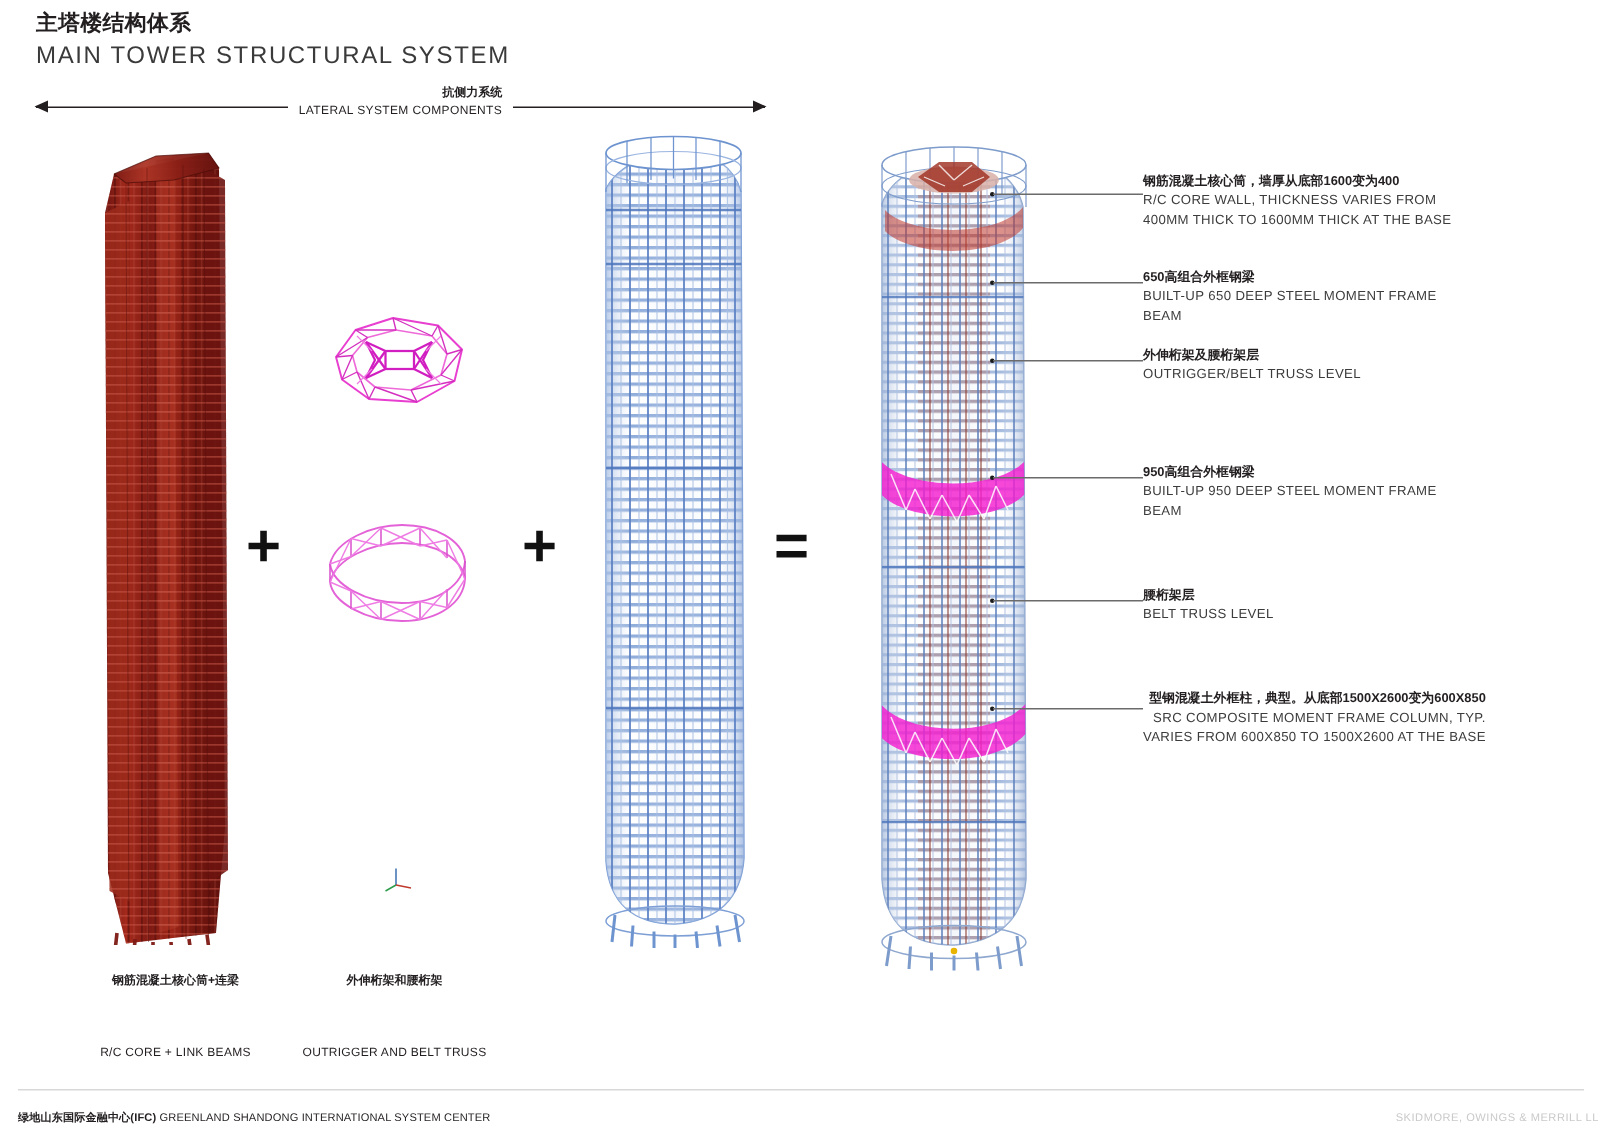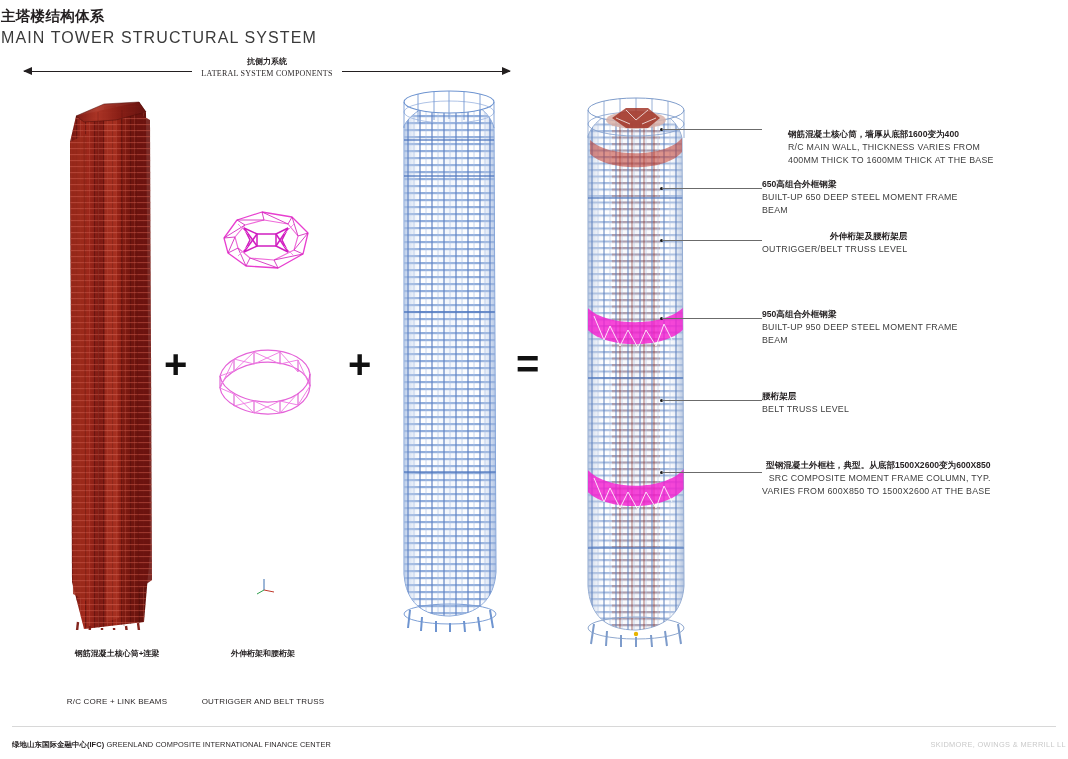--- a/index.html
+++ b/index.html
@@ -12,21 +12,21 @@
     overflow: hidden;
   }
   .page {
     position: relative;
     width: 1068px;
     height: 759px;
     background: #ffffff;
   }
 
   
-  .title-block { position: absolute; left: 1px; top: 6px; }
+  .title-block { position: absolute; left: 24px; top: 6px; }
   .title-cn {
     font-size: 14.5px;
     font-weight: bold;
     color: #231f20;
     letter-spacing: 0.3px;
     line-height: 1.45;
   }
   .title-en {
     font-size: 16px;
     font-weight: 400;
@@ -38,23 +38,22 @@
   
   .lateral-band {
     position: absolute;
     left: 24px; top: 58px;
     width: 486px; height: 28px;
   }
   .lateral-label {
     position: absolute;
     left: 50%; top: -2px;
     transform: translateX(-50%);
-    text-align: center;
+    text-align: right;
     white-space: nowrap;
-    font-family: Liberation Serif, serif;
   }
   .lateral-cn { font-size: 8px; font-weight: bold; color: #231f20; line-height: 1.5; }
   .lateral-en { font-size: 8px; font-weight: 400; color: #231f20; letter-spacing: 0.25px; line-height: 1.5; }
   .arrow-line { position: absolute; top: 13px; height: 1px; background: #231f20; }
   .arrow-line.left  { left: 0px; width: 168px; }
   .arrow-line.right { left: 318px; width: 168px; }
   .arrow-head {
     position: absolute; top: 9px; width: 0; height: 0;
     border-top: 4.5px solid transparent;
     border-bottom: 4.5px solid transparent;
@@ -551,41 +550,41 @@
         <line x1="118" y1="546" x2="121" y2="566"></line>
       </g>
 
       <circle cx="76" cy="556" r="2.2" fill="#e8b400"></circle>
     </svg>
   </div>
 
   <div class="annotation" style="left:660px; top:112px;">
     <div class="leader-dot" style="left:0px; top:16px;"></div>
     <div class="leader" style="left:2px; top:17px; width:100px;"></div>
-    <div class="anno-text" style="left:102px; top:16px;margin-left:26px;">
+    <div class="anno-text" style="left:102px; top:2px;">
       <span class="a-cn">钢筋混凝土核心筒，墙厚从底部1600变为400</span>
-      <span class="a-en">R/C MAIN WALL, THICKNESS VARIES FROM</span>
+      <span class="a-en">R/C CORE WALL, THICKNESS VARIES FROM</span>
       <span class="a-en">400MM THICK TO 1600MM THICK AT THE BASE</span>
     </div>
   </div>
 
   <div class="annotation" style="left:660px; top:182px;">
     <div class="leader-dot" style="left:0px; top:5px;"></div>
     <div class="leader" style="left:2px; top:6px; width:100px;"></div>
     <div class="anno-text" style="left:102px; top:-4px;">
       <span class="a-cn">650高组合外框钢梁</span>
       <span class="a-en">BUILT-UP 650 DEEP STEEL MOMENT FRAME</span>
       <span class="a-en">BEAM</span>
     </div>
   </div>
 
   <div class="annotation" style="left:660px; top:232px;">
     <div class="leader-dot" style="left:0px; top:7px;"></div>
     <div class="leader" style="left:2px; top:8px; width:100px;"></div>
-    <div class="anno-text" style="left:102px; top:-2px;text-align:right;">
+    <div class="anno-text" style="left:102px; top:-2px;">
       <span class="a-cn">外伸桁架及腰桁架层</span>
       <span class="a-en">OUTRIGGER/BELT TRUSS LEVEL</span>
     </div>
   </div>
 
   <div class="annotation" style="left:660px; top:312px;">
     <div class="leader-dot" style="left:0px; top:5px;"></div>
     <div class="leader" style="left:2px; top:6px; width:100px;"></div>
     <div class="anno-text" style="left:102px; top:-4px;">
       <span class="a-cn">950高组合外框钢梁</span>
@@ -608,17 +607,17 @@
     <div class="leader" style="left:2px; top:10px; width:100px;"></div>
     <div class="anno-text" style="left:102px; top:-3px; max-width:248px; white-space:normal;text-align:right;">
       <span class="a-cn">型钢混凝土外框柱，典型。从底部1500X2600变为600X850</span>
       <span class="a-en" style="white-space:nowrap;">SRC COMPOSITE MOMENT FRAME COLUMN, TYP.</span>
       <span class="a-en" style="white-space:nowrap;">VARIES FROM 600X850 TO 1500X2600 AT THE BASE</span>
     </div>
   </div>
 
   <div class="footer-rule"></div>
   <div class="footer-left">
-    <b>绿地山东国际金融中心(IFC)</b><span> GREENLAND COMPOSITE INTERNATIONAL FINANCE CENTER</span>
+    <b>绿地山东国际金融中心(IFC)</b><span> GREENLAND SHANDONG INTERNATIONAL SYSTEM CENTER</span>
   </div>
   <div class="footer-right">SKIDMORE, OWINGS &amp; MERRILL LL</div>
 
 </div>
 
 </body></html>

